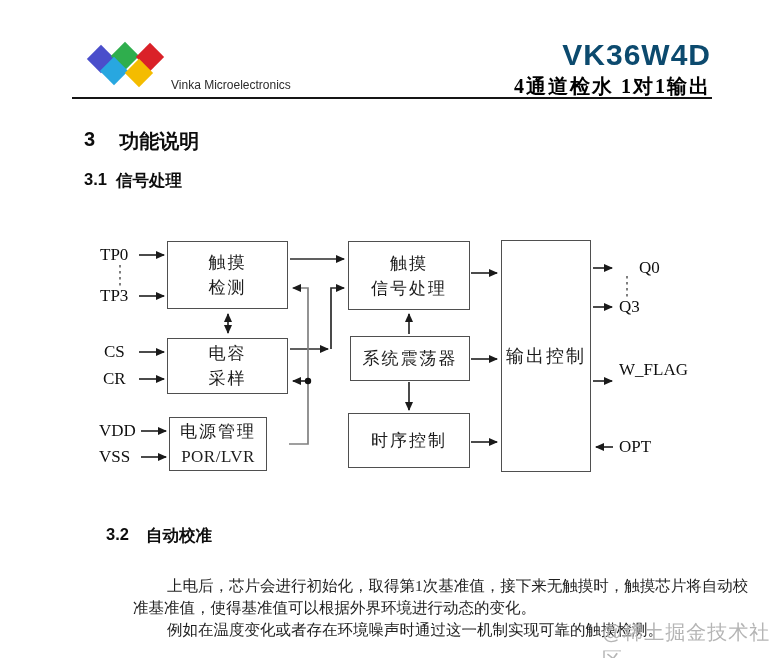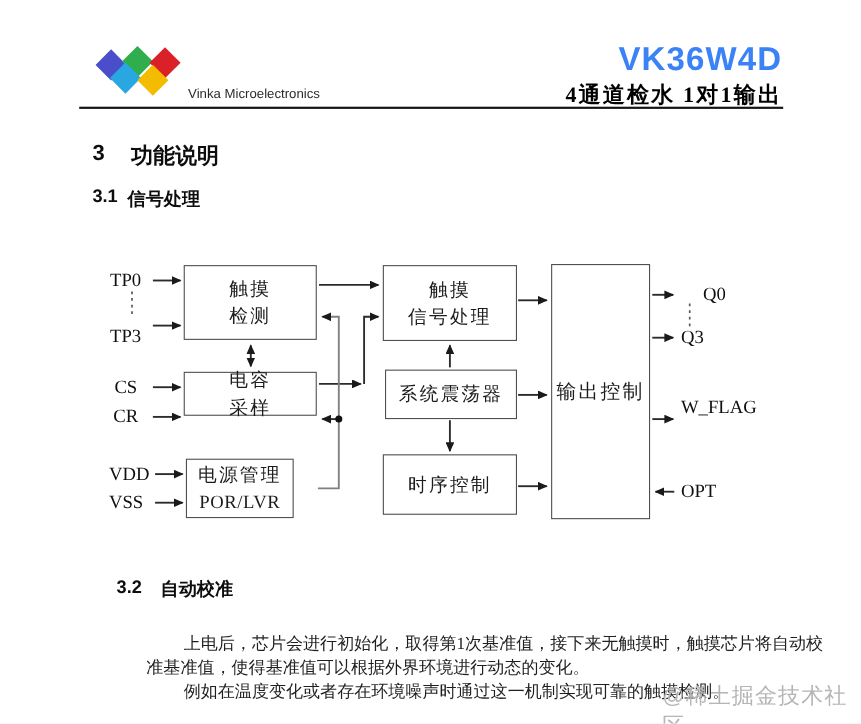--- a/index.html
+++ b/index.html
@@ -13,49 +13,49 @@
   .dia{position:absolute;width:20px;height:20px;transform:rotate(45deg);}
   .dia.blue{left:7px;top:9px;background:#4a4ecb;}
   .dia.green{left:31px;top:6px;background:#2fae4d;}
   .dia.red{left:56px;top:7px;background:#da2128;}
   .dia.cyan{left:20px;top:21px;background:#28a7e0;}
   .dia.yellow{left:45px;top:23px;background:#f4bc00;}
   .brand-cn{position:absolute;left:170px;top:41px;font-size:31px;font-weight:900;
     color:#111;letter-spacing:1px;font-family:"Liberation Sans",sans-serif;}
   .brand-en{position:absolute;left:171px;top:78px;font-size:12px;font-weight:normal;color:#2b2b2b;}
   .part{position:absolute;right:72px;top:38px;font-size:30px;font-weight:bold;
-    color:#3b82f6;letter-spacing:1px;}
+    color:#0c4a6e;letter-spacing:1px;}
   .subtitle{position:absolute;right:72px;top:73px;font-size:20px;font-weight:bold;
     font-family:"Liberation Serif","DejaVu Serif",serif;color:#000;letter-spacing:2px;}
   .rule{position:absolute;left:72px;top:97px;width:640px;height:2px;background:#151515;}
   
   .h1{position:absolute;left:84px;top:128px;font-size:20px;font-weight:bold;color:#0d0d0d;
     display:flex;}
   .h1 .num{margin-right:24px;}
   .h2a{position:absolute;left:84px;top:170px;font-size:16.5px;font-weight:bold;color:#0d0d0d;display:flex;}
   .h2a .num{margin-right:9px;}
   .h2b{position:absolute;left:106px;top:525px;font-size:16.5px;font-weight:bold;color:#0d0d0d;display:flex;}
   .h2b .num{margin-right:17px;}
   
   .box{position:absolute;background:#fff;border:1.5px solid #4f4f4f;
     display:flex;flex-direction:column;align-items:center;justify-content:center;
     font-family:"Liberation Serif","DejaVu Serif",serif;color:#1c1c1c;box-sizing:border-box;text-align:right;}
   .box .bl{font-size:17px;letter-spacing:2px;line-height:25px;white-space:nowrap;}
   .box .bl.latin{letter-spacing:0.5px;}
   .b-touch{left:167px;top:241px;width:121px;height:68px;}
-  .b-cap{left:167px;top:338px;width:121px;height:40px;}
+  .b-cap{left:167px;top:338px;width:121px;height:56px;}
   .b-pwr{left:169px;top:417px;width:98px;height:54px;}
   .b-sig{left:348px;top:241px;width:122px;height:69px;}
   .b-osc{left:350px;top:336px;width:120px;height:45px;}
   .b-tim{left:348px;top:413px;width:122px;height:55px;}
   .b-out{left:501px;top:240px;width:90px;height:232px;}
   .b-out .bl{font-size:18px;}
   .pin{position:absolute;font-family:"Liberation Serif","DejaVu Serif",serif;
     font-size:17px;color:#0f0f0f;white-space:nowrap;line-height:18px;}
-  .p-tp0{left:100px;top:246px;} .p-tp3{left:100px;top:287px;margin-top:10px;}
+  .p-tp0{left:100px;top:246px;} .p-tp3{left:100px;top:287px;}
   .p-cs{left:104px;top:343px;}  .p-cr{left:103px;top:370px;}
   .p-vdd{left:99px;top:422px;}  .p-vss{left:99px;top:448px;}
   .p-q0{left:619px;top:259px;margin-left:20px;}  .p-q3{left:619px;top:298px;}
   .p-wf{left:619px;top:361px;}  .p-opt{left:619px;top:438px;}
   svg.wires{position:absolute;left:0;top:0;pointer-events:none;}
   
   .paras{position:absolute;left:133px;top:575px;width:622px;
     font-family:"Liberation Serif","DejaVu Serif",serif;font-size:15.5px;
     color:#1f1f1f;line-height:22px;}
   .paras p{margin:0;text-indent:34px;}

